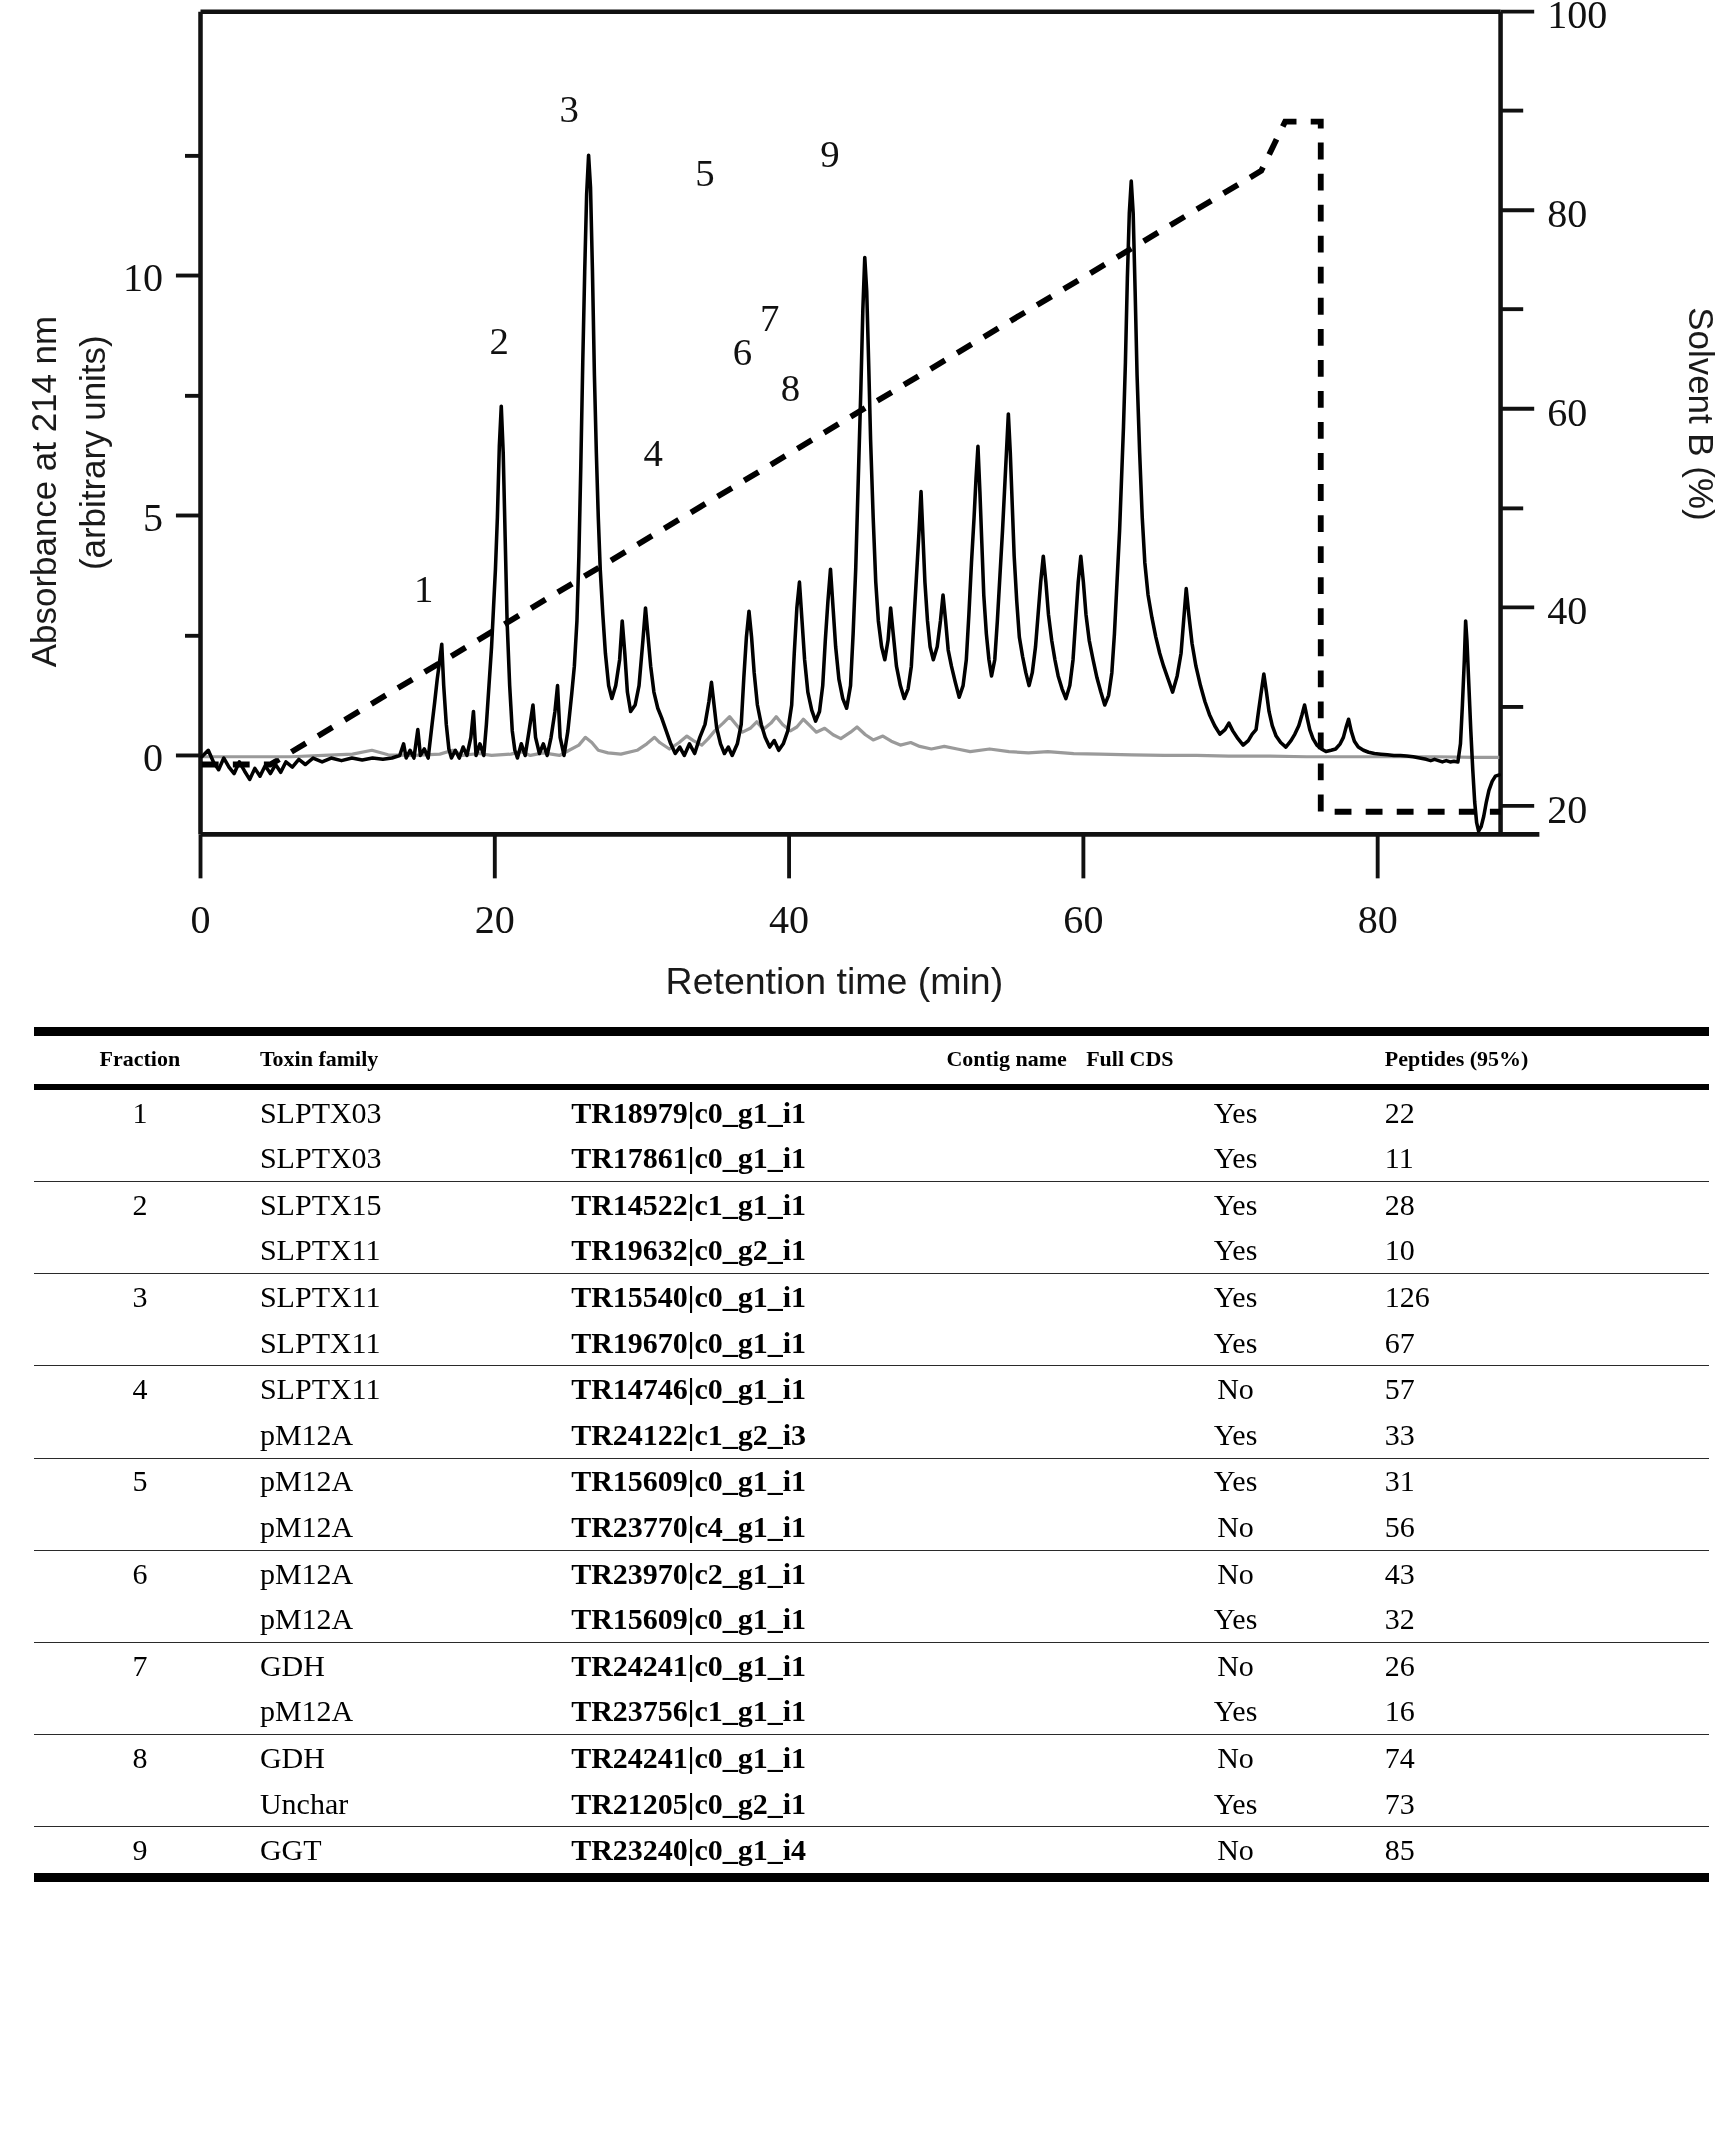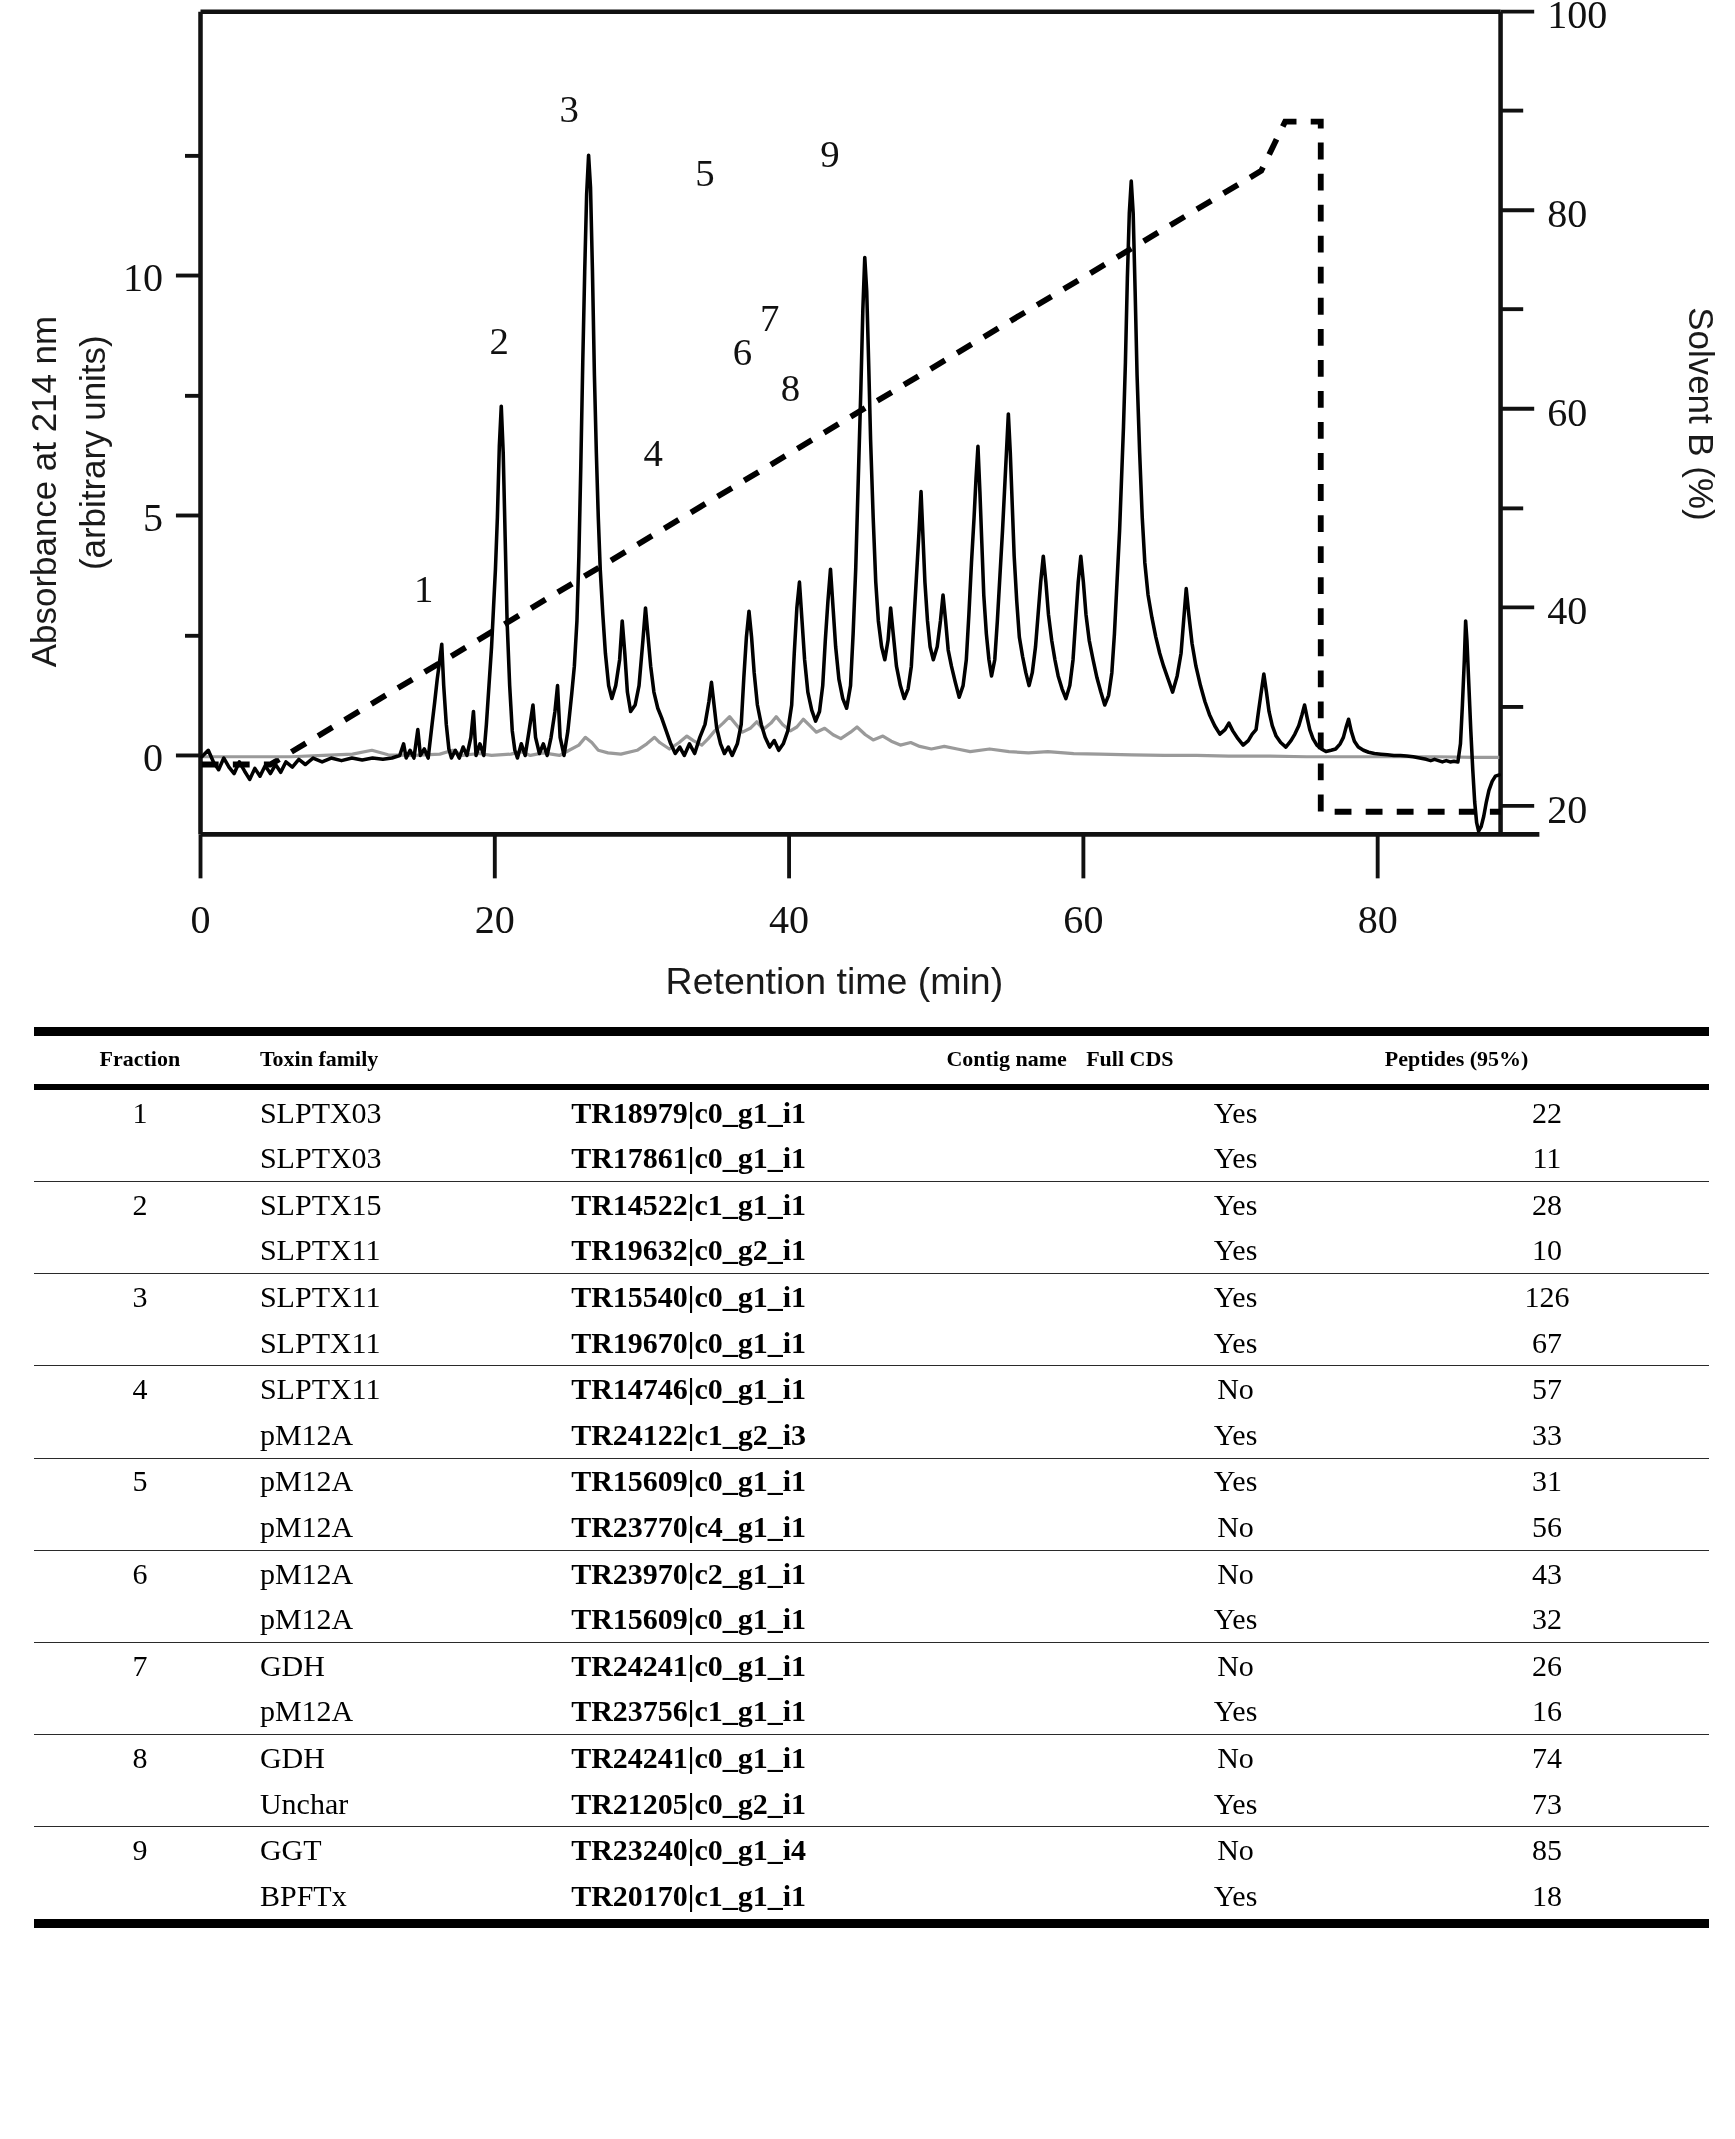--- a/index.html
+++ b/index.html
@@ -24,21 +24,21 @@
   tr.grp-first td{border-top:1.9px solid #2a2a2a;}
   tr.grp-first.first-group td{border-top:none;}
   tbody tr.last-row td{border-bottom:none;}
   .tfoot-rule{border-top:9px solid #000;height:0;width:1675px;margin-top:0;}
 
   
   .c-fraction{width:194px;text-align:center;}
   .c-family{width:272px;text-align:left;padding-left:14.2px !important;}
   .c-contig{width:453px;text-align:left;padding-left:13px !important;font-weight:bold;}
   .c-cds{width:272px;text-align:center;padding-left:19.4px !important;}
-  .c-pep{width:297px;text-align:center;}
+  .c-pep{width:297px;text-align:left;}
 
   th.c-fraction{text-align:center;}
   th.c-family{text-align:left;padding-left:14.2px !important;}
   th.c-contig{text-align:right;padding-left:13px !important;}
   th.c-cds{text-align:left;padding-left:19.4px !important;}
   th.c-pep{text-align:left;}
 
   .axis-label{font-family:"Liberation Sans",sans-serif;font-size:54px;fill:#1a1a1a;}
   .tick-label{font-family:"Liberation Serif",serif;font-size:62px;fill:#111;}
   .peak-label{font-family:"Liberation Serif",serif;font-size:60px;fill:#111;}
@@ -315,26 +315,19 @@
           <td class="c-pep">73</td>
         </tr>
 
         <tr class="grp-first">
           <td class="c-fraction">9</td>
           <td class="c-family">GGT</td>
           <td class="c-contig">TR23240|c0_g1_i4</td>
           <td class="c-cds">No</td>
           <td class="c-pep">85</td>
         </tr>
-        <tr class="last-row">
-          <td class="c-fraction"></td>
-          <td class="c-family">BPFTx</td>
-          <td class="c-contig">TR20170|c1_g1_i1</td>
-          <td class="c-cds">Yes</td>
-          <td class="c-pep">18</td>
-        </tr>
       </tbody>
     </table>
     <div class="tfoot-rule"></div>
   </div>
 
 </div>
 
 
 </body></html>

